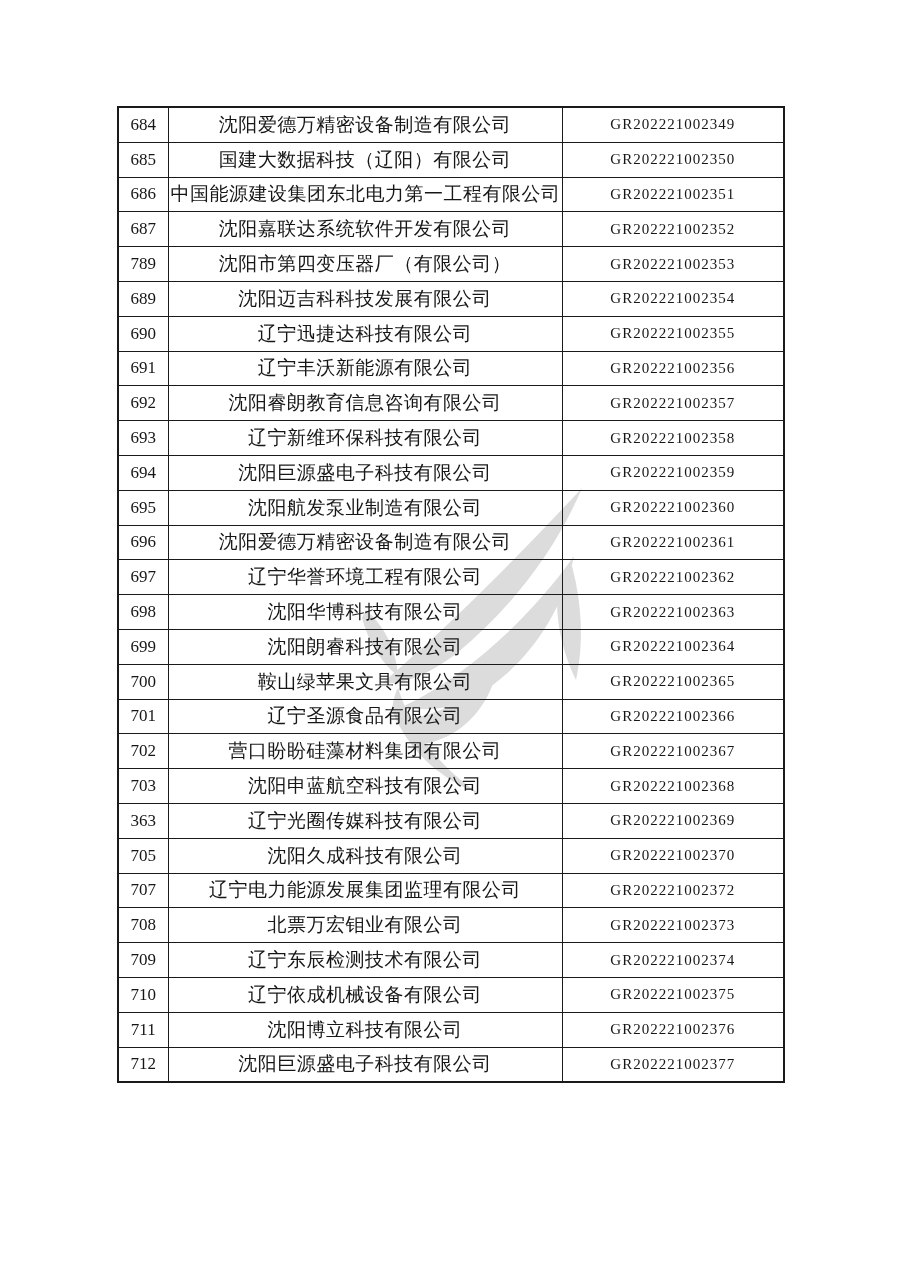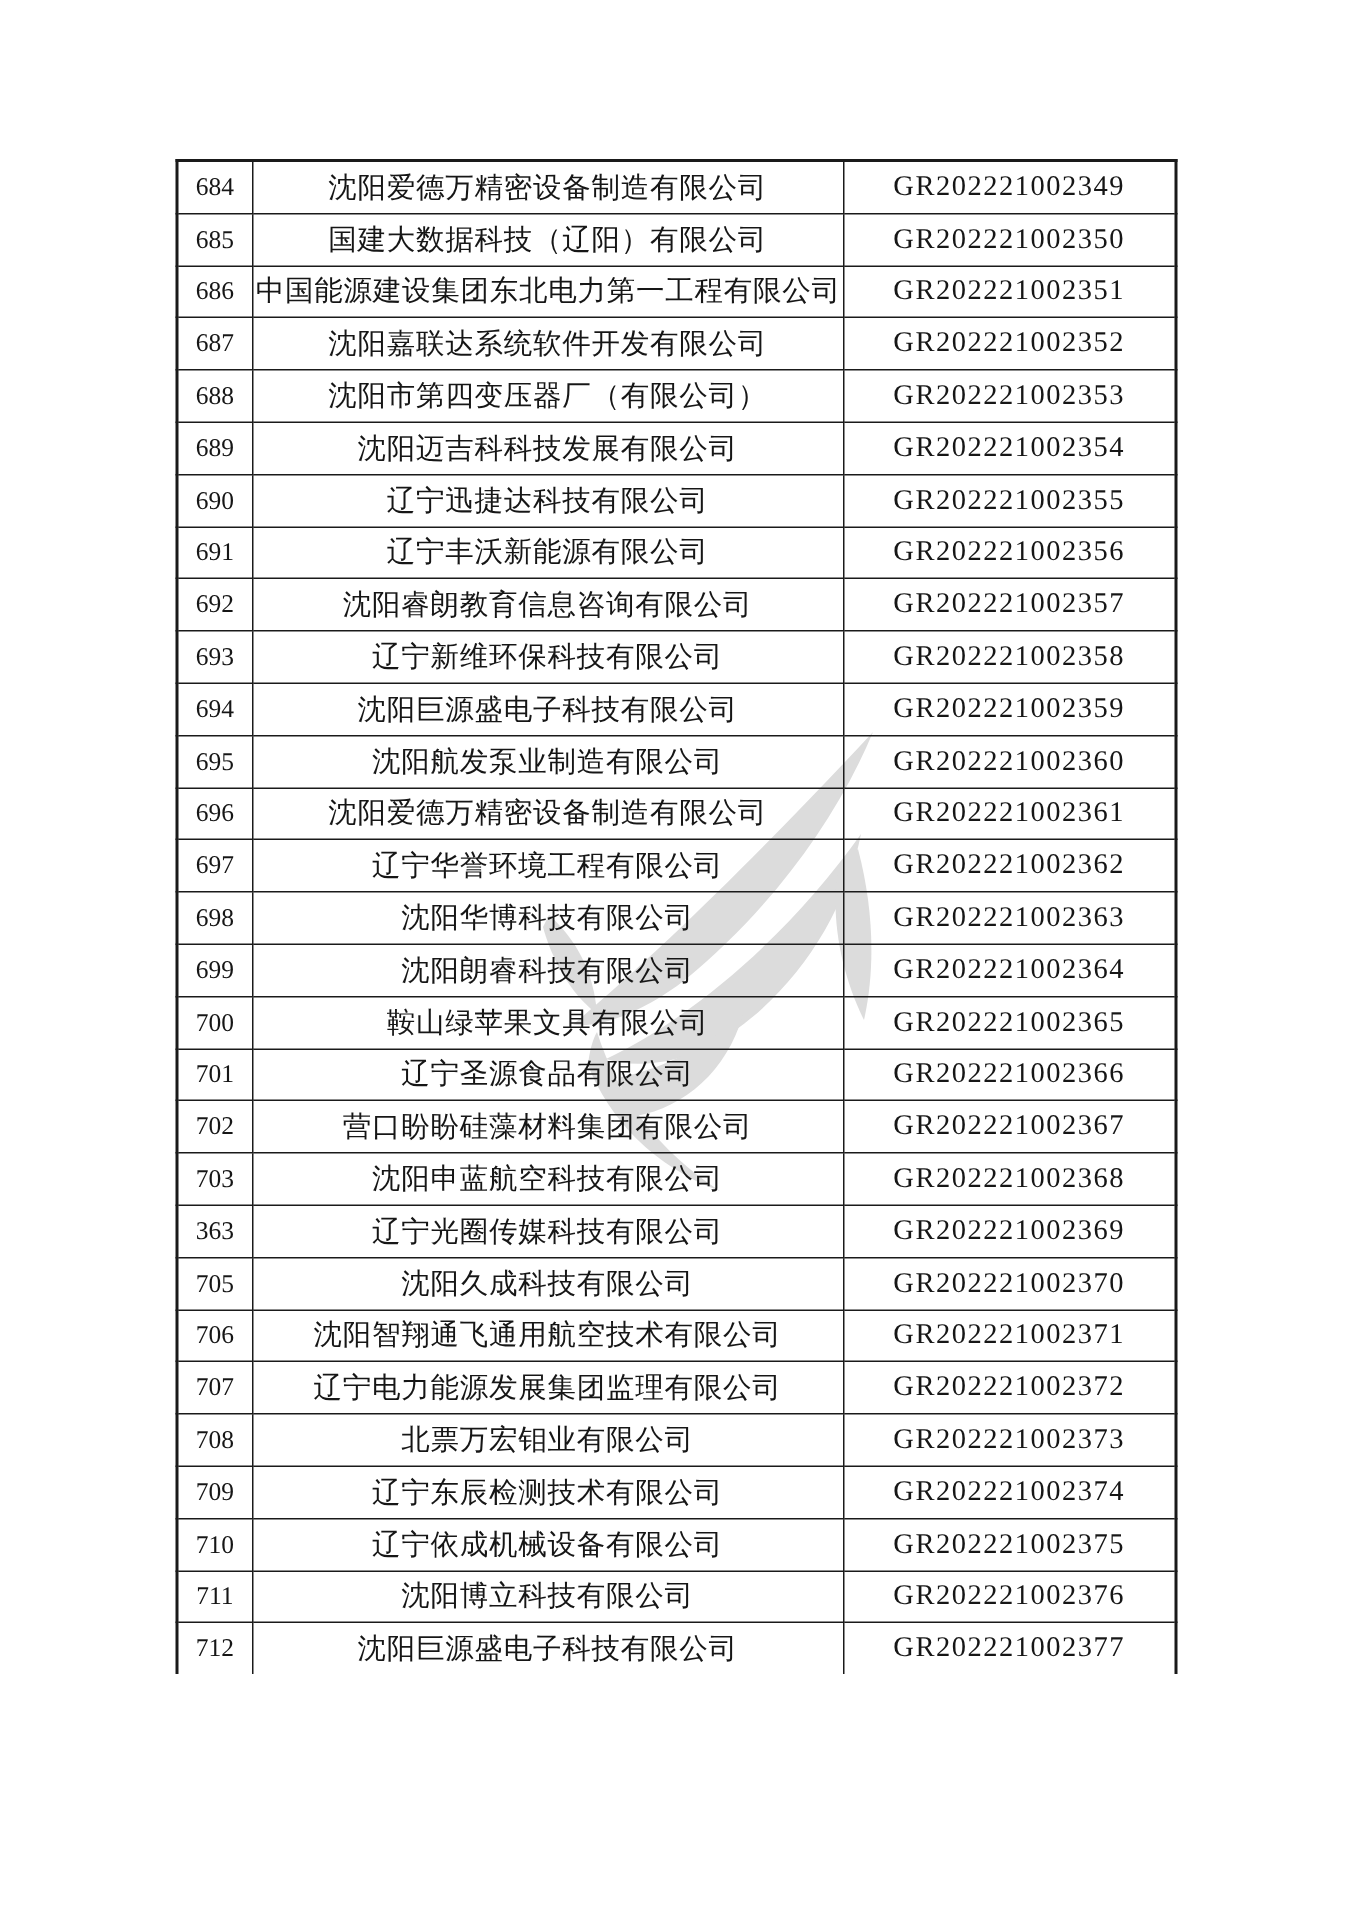--- a/index.html
+++ b/index.html
@@ -47,21 +47,21 @@
   td.col-num {
     font-size: 17px;
     font-family: "Liberation Serif", "DejaVu Serif", serif;
   }
   td.col-name {
     font-size: 19px;
     letter-spacing: 0.5px;
     font-family: Liberation Mono, monospace;
   }
   td.col-code {
-    font-size: 19px;
+    font-size: 15px;
     letter-spacing: 1px;
     font-family: "Liberation Serif", "DejaVu Serif", serif;
     margin-left: 38px;
   }
 </style>
 </head>
 <body>
 
 <div class="page">
 
@@ -97,21 +97,21 @@
           <td class="col-num">686</td>
           <td class="col-name">中国能源建设集团东北电力第一工程有限公司</td>
           <td class="col-code">GR202221002351</td>
         </tr>
         <tr>
           <td class="col-num">687</td>
           <td class="col-name">沈阳嘉联达系统软件开发有限公司</td>
           <td class="col-code">GR202221002352</td>
         </tr>
         <tr>
-          <td class="col-num">688</td>
+          <td class="col-num">789</td>
           <td class="col-name">沈阳市第四变压器厂（有限公司）</td>
           <td class="col-code">GR202221002353</td>
         </tr>
         <tr>
           <td class="col-num">689</td>
           <td class="col-name">沈阳迈吉科科技发展有限公司</td>
           <td class="col-code">GR202221002354</td>
         </tr>
         <tr>
           <td class="col-num">690</td>
@@ -187,25 +187,20 @@
           <td class="col-num">363</td>
           <td class="col-name">辽宁光圈传媒科技有限公司</td>
           <td class="col-code">GR202221002369</td>
         </tr>
         <tr>
           <td class="col-num">705</td>
           <td class="col-name">沈阳久成科技有限公司</td>
           <td class="col-code">GR202221002370</td>
         </tr>
         <tr>
-          <td class="col-num">706</td>
-          <td class="col-name">沈阳智翔通飞通用航空技术有限公司</td>
-          <td class="col-code">GR202221002371</td>
-        </tr>
-        <tr>
           <td class="col-num">707</td>
           <td class="col-name">辽宁电力能源发展集团监理有限公司</td>
           <td class="col-code">GR202221002372</td>
         </tr>
         <tr>
           <td class="col-num">708</td>
           <td class="col-name">北票万宏钼业有限公司</td>
           <td class="col-code">GR202221002373</td>
         </tr>
         <tr>

